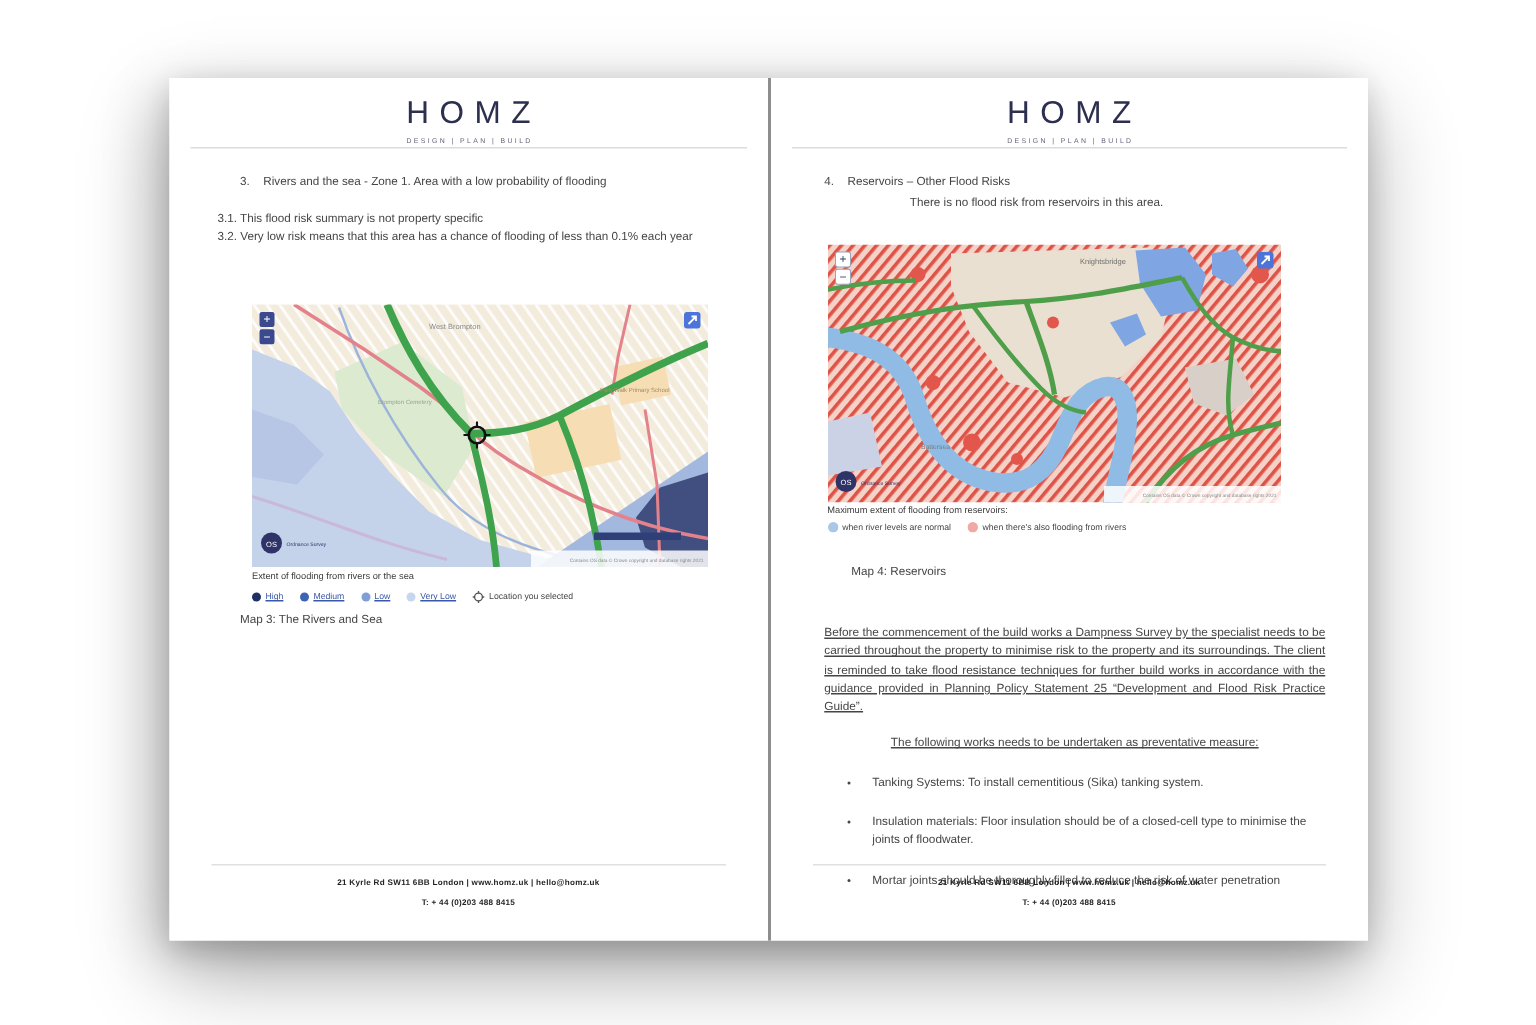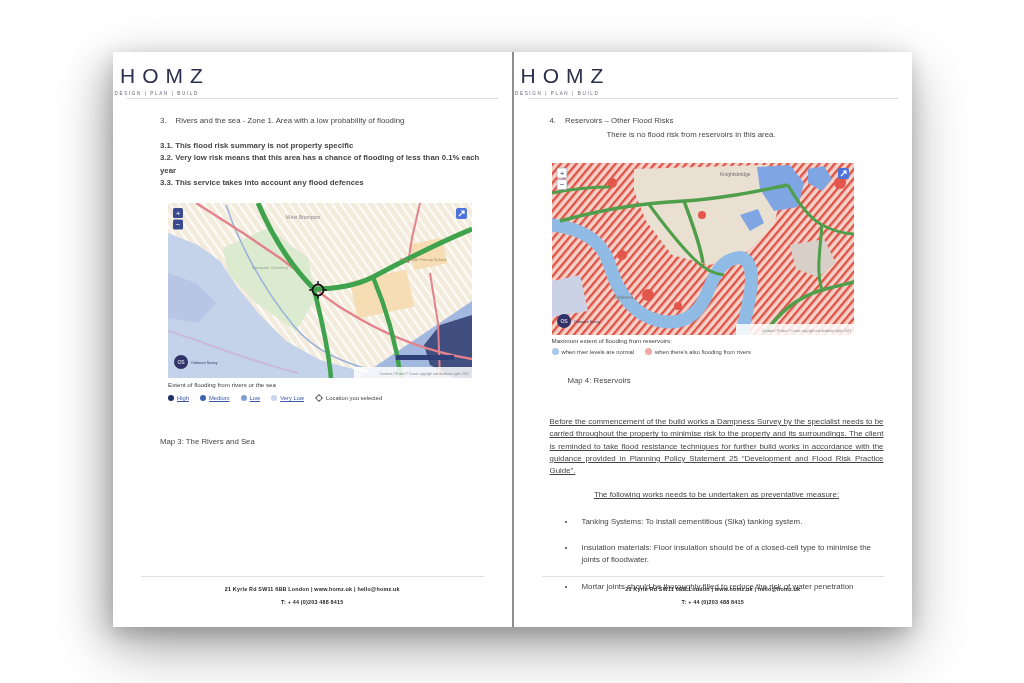--- a/index.html
+++ b/index.html
@@ -11,21 +11,21 @@
   .canvas{position:relative;width:1024px;height:683px;}
   .spread{
     position:absolute;left:113px;top:52px;width:799px;height:575px;
     background:#ffffff;display:flex;
     box-shadow:0 22px 55px rgba(0,0,0,.30),0 6px 18px rgba(0,0,0,.16),-14px 10px 34px rgba(0,0,0,.12);
   }
   .page{position:relative;width:398.5px;height:575px;background:#fff;}
   .divider{width:2px;height:575px;background:#8d8d8d;}
 
   
-  .page-header{position:absolute;top:0;left:0;right:0;text-align:left;padding-top:12px;}
+  .page-header{position:absolute;top:0;left:0;right:0;text-align:center;padding-top:12px;}
   .logo{font-size:21px;letter-spacing:7px;color:#2c2f4e;font-weight:400;padding-left:7px;}
   .tagline{font-size:4.6px;letter-spacing:1.6px;color:#63647a;margin-top:3px;padding-left:1.6px;}
   .header-rule{position:absolute;top:46px;left:14px;right:14px;height:1px;background:#dcdcdc;}
 
   
   .heading-row{position:absolute;display:flex;gap:9px;font-size:7.8px;color:#454545;}
   .body-lines{position:absolute;font-size:7.8px;color:#454545;line-height:12.4px;}
   .caption{position:absolute;font-size:6.2px;color:#3c3c3c;}
   .map-title{position:absolute;font-size:7.8px;color:#454545;}
 
@@ -64,24 +64,23 @@
         <div class="logo">HOMZ</div>
         <div class="tagline">DESIGN | PLAN | BUILD</div>
       </div>
       <div class="header-rule"></div>
 
       <div class="heading-row" style="top:64px;left:47px;right:28px;">
         <span>3.</span>
         <span>Rivers and the sea - Zone 1. Area with a low probability of flooding</span>
       </div>
 
-      <div class="body-lines" style="top:88px;left:47px;right:26px;font-weight:bold;">
+      <div class="body-lines" style="top:88px;left:32px;right:26px;">
         <div>3.1. This flood risk summary is not property specific</div>
         <div>3.2. Very low risk means that this area has a chance of flooding of less than 0.1% each year</div>
-        <div>3.3. This service takes into account any flood defences</div>
       </div>
 
       <div class="map-frame" style="top:151px;left:55px;">
         <svg width="304" height="175" viewBox="0 0 304 175">
           <defs>
             <pattern id="streets" width="7" height="7" patternUnits="userSpaceOnUse" patternTransform="rotate(-35)">
               <rect width="7" height="7" fill="#f3ecdd"></rect>
               <line x1="1" y1="0" x2="1" y2="7" stroke="#ffffff" stroke-width="2"></line>
             </pattern>
           </defs>
@@ -159,21 +158,21 @@
             <circle cx="4" cy="4" r="2.6" fill="none" stroke="#555" stroke-width="0.9"></circle>
             <line x1="4" y1="0" x2="4" y2="1.6" stroke="#555" stroke-width="0.9"></line>
             <line x1="4" y1="6.4" x2="4" y2="8" stroke="#555" stroke-width="0.9"></line>
             <line x1="0" y1="4" x2="1.6" y2="4" stroke="#555" stroke-width="0.9"></line>
             <line x1="6.4" y1="4" x2="8" y2="4" stroke="#555" stroke-width="0.9"></line>
           </svg>
           <span>Location you selected</span>
         </span>
       </div>
 
-      <div class="map-title" style="top:385px;left:47px;">Map 3: The Rivers and Sea</div>
+      <div class="map-title" style="top:356px;left:47px;">Map 3: The Rivers and Sea</div>
 
       <div class="page-footer">
         <div class="footer-rule"></div>
         <div class="footer-line">21 Kyrle Rd SW11 6BB London  |  www.homz.uk  |  hello@homz.uk</div>
         <div class="footer-line phone">T: + 44 (0)203 488 8415</div>
       </div>
     </div>
 
     <div class="divider"></div>
 

